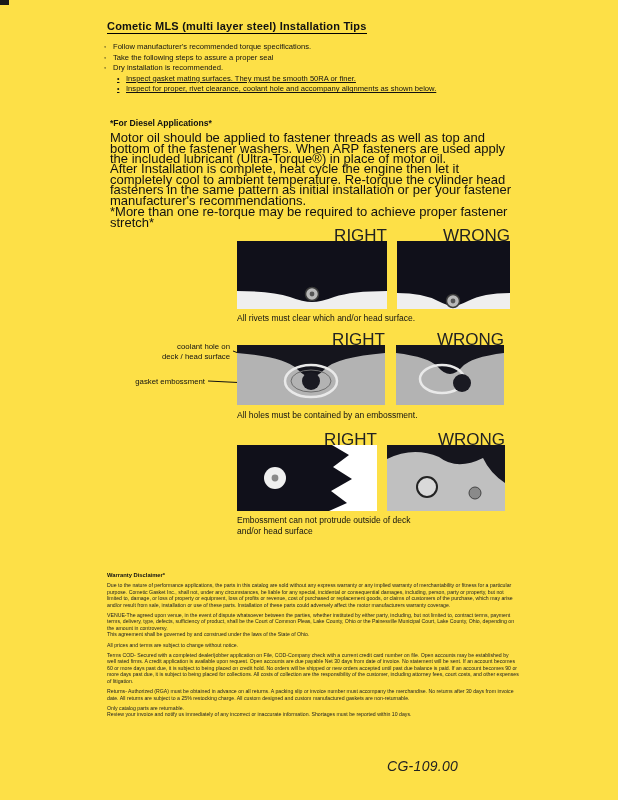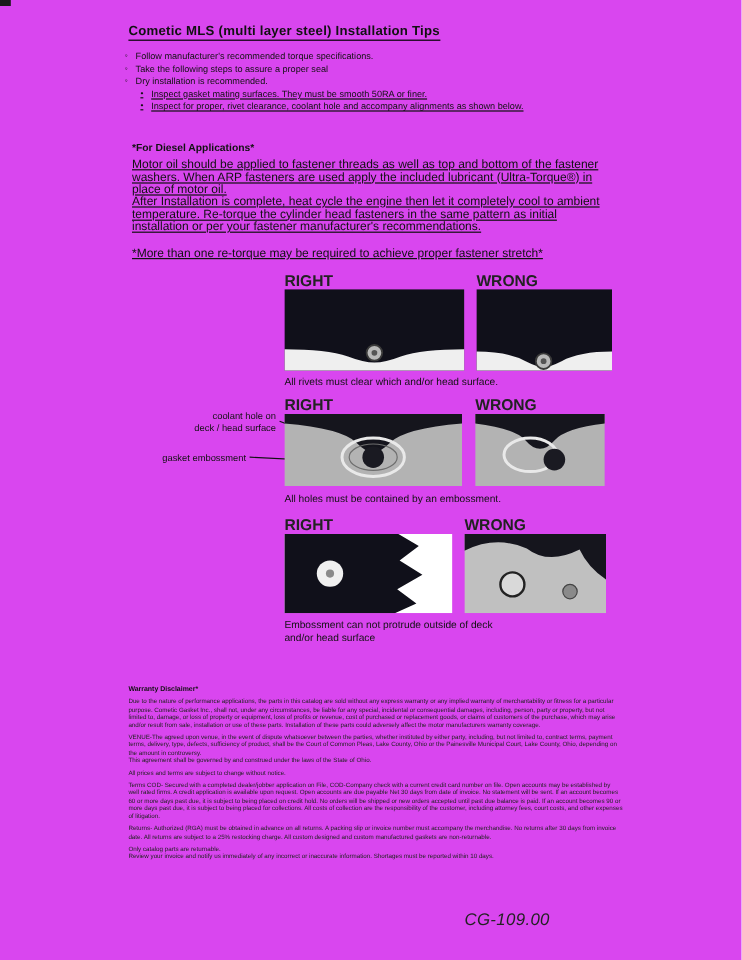--- a/index.html
+++ b/index.html
@@ -1,43 +1,43 @@
 <!DOCTYPE html>
 <html><head>
 <meta charset="utf-8">
 <style>
   html,body { margin:0; padding:0; background:#ffffff; }
   #page {
-    position:relative; width:618px; height:800px; background:#d946ef;
+    position:relative; width:618px; height:800px; background:#fde047;
     font-family:"Liberation Sans", sans-serif; color:#111; overflow:hidden;
   }
   .artifact { position:absolute; left:0; top:0; width:9px; height:5px; background:#1a1a1a; }
 
   .title {
     position:absolute; left:107px; top:20px;
     font-size:11px; font-weight:bold; letter-spacing:0.2px;
     border-bottom:1px solid #000; padding-bottom:1px;
   }
 
   .bullets { position:absolute; left:104px; top:42px; width:430px; font-size:7.6px; line-height:10.6px; }
   .b-line { display:flex; }
   .b-marker { width:9px; flex:0 0 9px; font-size:7px; }
   .b-sub { margin-left:13px;text-decoration:underline; }
 
   .diesel-heading { position:absolute; left:110px; top:118px; font-size:8.6px; font-weight:bold; }
-  .diesel-p { position:absolute; left:110px; width:402px; font-size:10px; line-height:10.6px;text-decoration:underline; }
+  .diesel-p { position:absolute; left:110px; width:402px; font-size:13px; line-height:10.6px; }
   .dp1 { top:133px; }
   .dp2 { top:164px; }
   .dnote { top:207px; }
 
   .fig-group { position:absolute; left:0; width:618px; }
   .fg1 { top:226px; height:98px; }
   .fg2 { top:330px; height:100px; }
   .fg3 { top:430px; height:112px; }
-  .fig-label { position:absolute; top:0; font-size:13px; color:#222; text-align:left;font-weight:bold; }
+  .fig-label { position:absolute; top:0; font-size:17px; color:#222; text-align:right; }
   .fig-panel { position:absolute; top:15px; }
   .fig-panel svg { display:block; }
   .fig-caption { position:absolute; left:237px; font-size:8.5px; color:#111; white-space:pre-line; line-height:10.5px; }
   .callout { position:absolute; font-size:7.8px; line-height:9.6px; text-align:right; white-space:pre-line; color:#111; }
   .leader-overlay { position:absolute; left:0; top:0; }
 
   .warranty { position:absolute; left:107px; top:572px; width:412px; font-size:5.2px; line-height:6.4px; color:#222; }
   .warranty h3 { font-size:5.8px; margin:0 0 4px 0; font-weight:bold; color:#111; }
   .wp { margin:0 0 4px 0; }
   .wp.tight { margin-bottom:0; }

